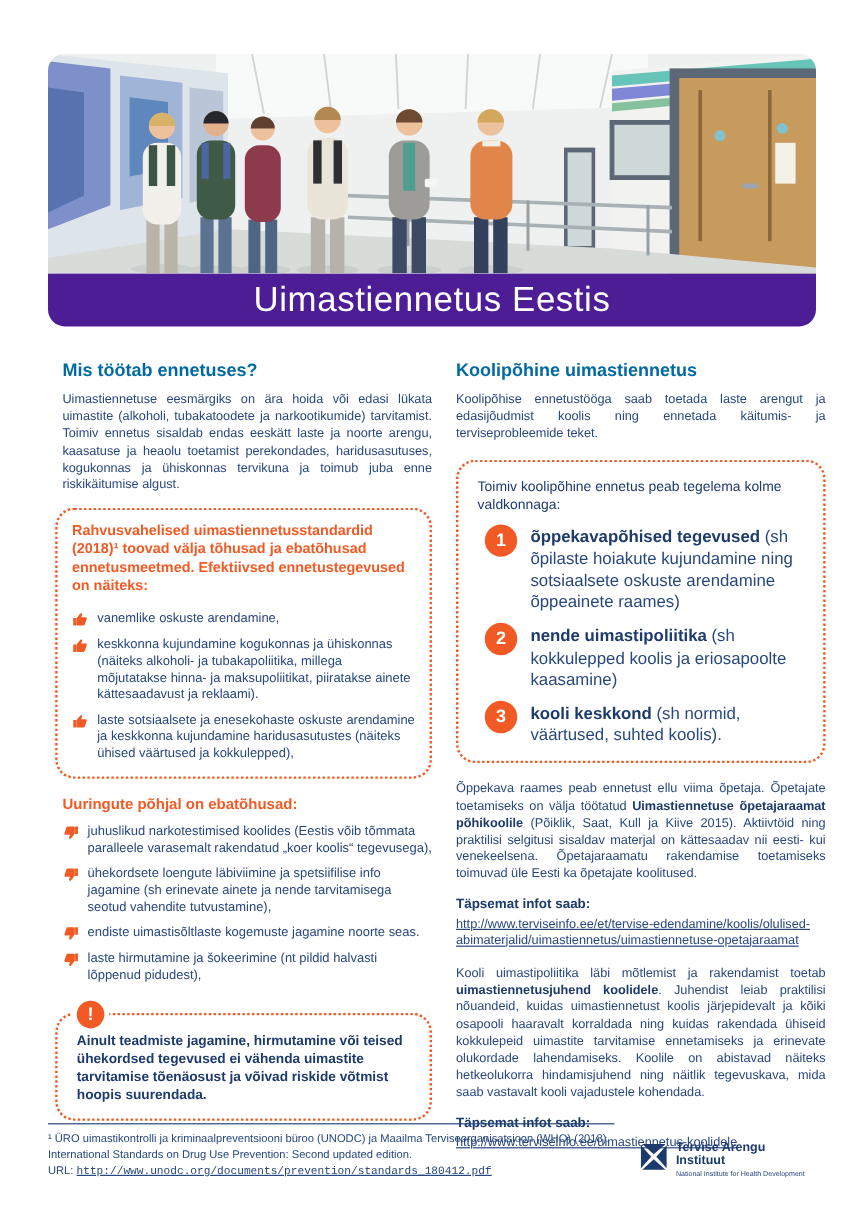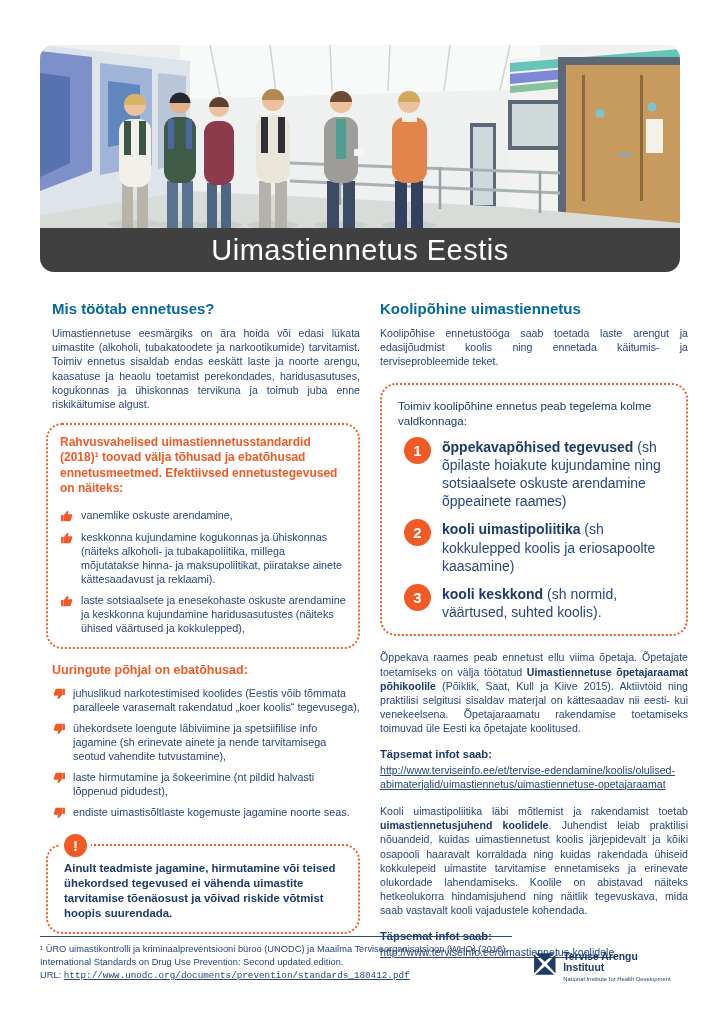--- a/index.html
+++ b/index.html
@@ -8,21 +8,21 @@
     font-family:"Liberation Sans","DejaVu Sans",sans-serif;
     color:#27477D;
   }
   .page{position:absolute;inset:0;padding:45px 40px 0 40px;box-sizing:border-box;}
 
   
   .hero{width:640px;}
   .hero-photo{height:183px;border-radius:14px 14px 0 0;overflow:hidden;background:#eef1f0;}
   .hero-photo svg{display:block;width:100%;height:100%;}
   .banner{
-    height:44px;background:#404040;border-radius:0 0 14px 14px;
+    height:44px;background:#4c1d95;border-radius:0 0 14px 14px;
     display:flex;align-items:center;justify-content:center;
   }
   .banner h1{
     margin:0;color:#fff;font-size:29px;font-weight:400;letter-spacing:.5px;
   }
 
   
   .cols{display:flex;gap:20px;margin-top:22px;padding-left:12px;}
   .col{width:308px;flex:0 0 308px;}
   h2{font-size:15px;font-weight:700;color:#0369a1;margin:6px 0 9px 0;}
@@ -259,29 +259,29 @@
             </g>
           </svg>
         <span>ühekordsete loengute läbiviimine ja spetsiifilise info jagamine (sh erinevate ainete ja nende tarvitamisega seotud vahendite tutvustamine),</span>
       </div>
       <div class="thumb-item">
         <svg class="thumb-ico" viewBox="0 0 16 16">
             <g transform="rotate(180 8 8)">
               <path fill="#F15A24" d="M1.2 6.9h2.7v7.2H1.2z M5 14c-.5-.1-.8-.4-.8-.9V7.6c0-.3.1-.6.3-.8l3.1-4c.2-.3.6-.5 1-.5.6 0 1.1.5 1.1 1.1 0 .1 0 .3-.1.4L8.8 6.1h4.1c.7 0 1.2.5 1.2 1.2 0 .2 0 .3-.1.5l-1.9 5.4c-.2.5-.6.8-1.1.8z"></path>
             </g>
           </svg>
-        <span>laste hirmutamine ja šokeerimine (nt pildid halvasti lõppenud pidudest),</span>
+        <span>endiste uimastisõltlaste kogemuste jagamine noorte seas.</span>
       </div>
       <div class="thumb-item">
         <svg class="thumb-ico" viewBox="0 0 16 16">
             <g transform="rotate(180 8 8)">
               <path fill="#F15A24" d="M1.2 6.9h2.7v7.2H1.2z M5 14c-.5-.1-.8-.4-.8-.9V7.6c0-.3.1-.6.3-.8l3.1-4c.2-.3.6-.5 1-.5.6 0 1.1.5 1.1 1.1 0 .1 0 .3-.1.4L8.8 6.1h4.1c.7 0 1.2.5 1.2 1.2 0 .2 0 .3-.1.5l-1.9 5.4c-.2.5-.6.8-1.1.8z"></path>
             </g>
           </svg>
-        <span>endiste uimastisõltlaste kogemuste jagamine noorte seas.</span>
+        <span>laste hirmutamine ja šokeerimine (nt pildid halvasti lõppenud pidudest),</span>
       </div>
 
       <div class="warnbox">
         <div class="warn-ico">!</div>
         <p>Ainult teadmiste jagamine, hirmutamine või teised ühekordsed tegevused ei vähenda uimastite tarvitamise tõenäosust ja võivad riskide võtmist hoopis suurendada.</p>
       </div>
     </div>
 
     <div class="col">
       <h2>Koolipõhine uimastiennetus</h2>
@@ -289,21 +289,21 @@
 
       <div class="nbox">
         <p class="nbox-lead">Toimiv koolipõhine ennetus peab tegelema kolme valdkonnaga:</p>
 
         <div class="nrow">
           <div class="ncirc">1</div>
           <div class="ntext"><b>õppekavapõhised tegevused</b><span> (sh õpilaste hoiakute kujundamine ning sotsiaalsete oskuste arendamine õppeainete raames)</span></div>
         </div>
         <div class="nrow">
           <div class="ncirc">2</div>
-          <div class="ntext"><b>kooli uimastipoliitika</b><span> (sh kokkulepped koolis ja eriosapoolte kaasamine)</span></div>
+          <div class="ntext"><b>nende uimastipoliitika</b><span> (sh kokkulepped koolis ja eriosapoolte kaasamine)</span></div>
         </div>
         <div class="nrow">
           <div class="ncirc">3</div>
           <div class="ntext"><b>kooli keskkond</b><span> (sh normid, väärtused, suhted koolis).</span></div>
         </div>
       </div>
 
       <p class="body"><span>Õppekava raames peab ennetust ellu viima õpetaja. Õpetajate toetamiseks on välja töötatud </span><b>Uimastiennetuse õpetajaraamat põhikoolile</b><span> (Põiklik, Saat, Kull ja Kiive 2015). Aktiivtöid ning praktilisi selgitusi sisaldav materjal on kättesaadav nii eesti- kui venekeelsena. Õpetajaraamatu rakendamise toetamiseks toimuvad üle Eesti ka õpetajate koolitused.</span></p>
 
       <div class="info-label">Täpsemat infot saab:</div>

